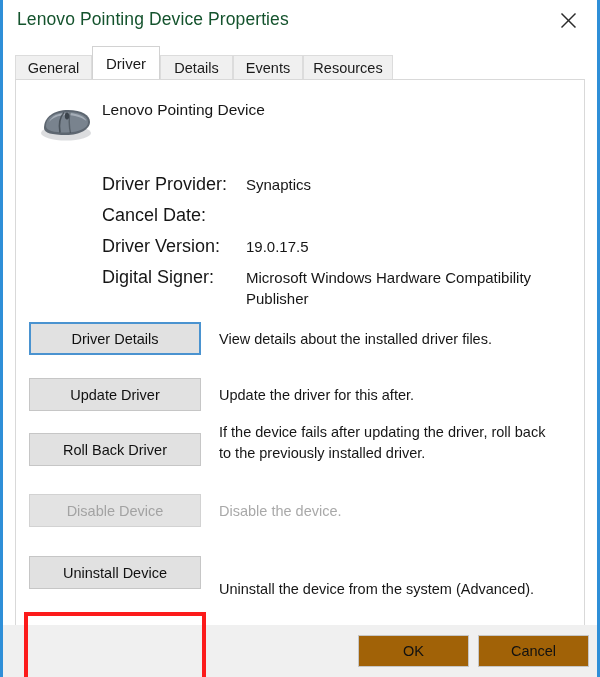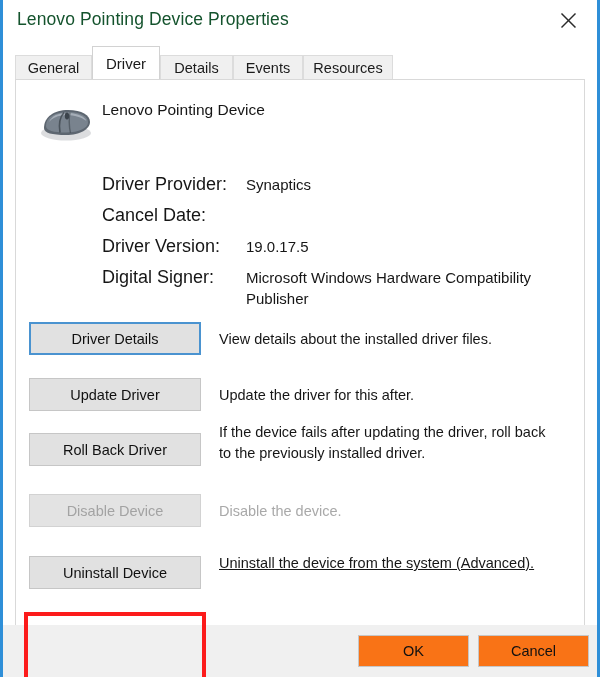--- a/index.html
+++ b/index.html
@@ -213,21 +213,21 @@
     bottom: 0;
     height: 52px;
     background: #f0f0f0;
   }
   .footer-btn {
     position: absolute;
     top: 10px;
     width: 111px;
     height: 32px;
     box-sizing: border-box;
-    background: #f97316;
+    background: #a16207;
     border: 1px solid #c6c6c6;
     font-family: "Liberation Sans", sans-serif;
     font-size: 14.5px;
     color: #111111;
     display: flex;
     align-items: center;
     justify-content: center;
     cursor: pointer;
     padding: 4px;
   }
@@ -317,21 +317,21 @@
         <div class="action-desc" style="top:100px; max-width:330px;">If the device fails after updating the driver, roll back to the previously installed driver.</div>
       </div>
 
       <div class="action-row">
         <button class="btn disabled" style="top:172px;" disabled="">Disable Device</button>
         <div class="action-desc disabled" style="top:179px;">Disable the device.</div>
       </div>
 
       <div class="action-row">
         <button class="btn" style="top:234px;">Uninstall Device</button>
-        <div class="action-desc" style="top:231px;text-decoration:underline;">Uninstall the device from the system (Advanced).</div>
+        <div class="action-desc" style="top:257px;">Uninstall the device from the system (Advanced).</div>
       </div>
 
       <div class="highlight-box" style="left: 8px; top: 290px; width: 182px; height: 100px; border-color: rgb(252, 27, 27);"></div>
     </div>
 
   </div>
 
   <div class="footer">
     <button class="footer-btn" style="left:355px;">OK</button>
     <button class="footer-btn" style="left:475px;">Cancel</button>

